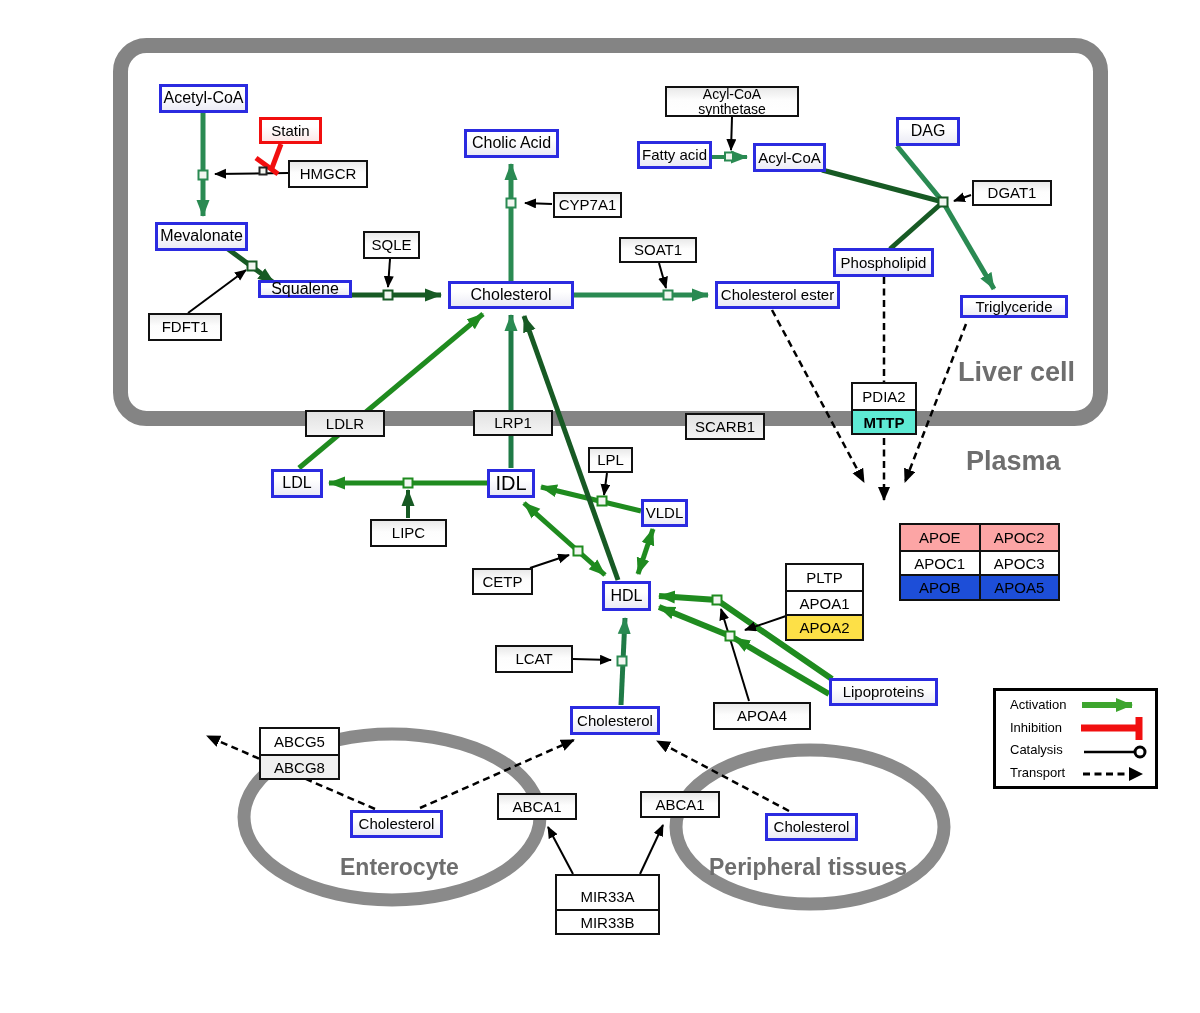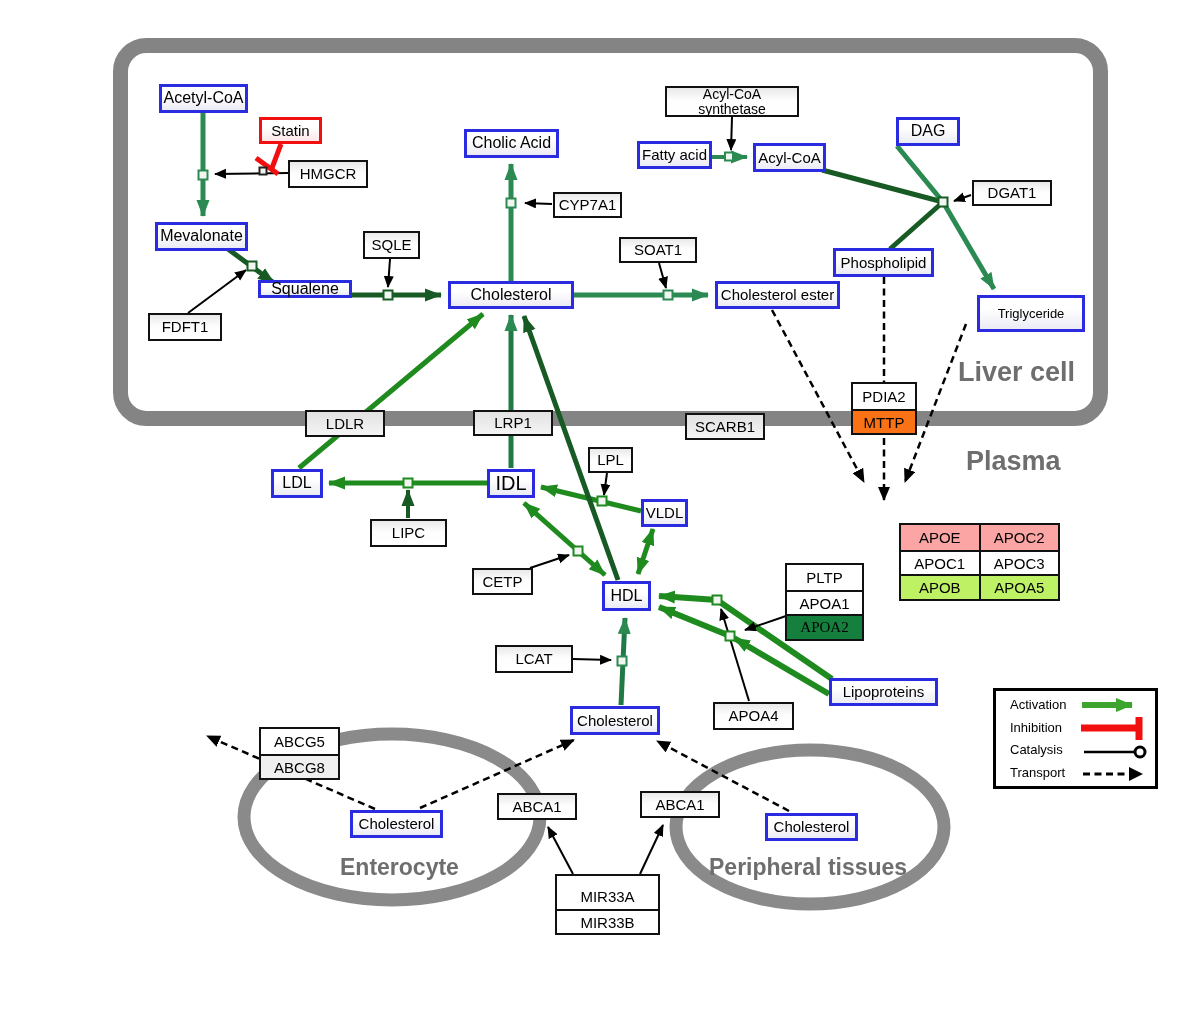--- a/index.html
+++ b/index.html
@@ -126,21 +126,21 @@
 <div class="n m" style="left:159px;top:84px;width:89px;height:29px;font-size:16px;">Acetyl-CoA</div>
 <div class="n m" style="left:155px;top:222px;width:93px;height:29px;font-size:16px;">Mevalonate</div>
 <div class="n m" style="left:258px;top:280px;width:94px;height:18px;font-size:16px;">Squalene</div>
 <div class="n m" style="left:464px;top:129px;width:95px;height:29px;font-size:16px;">Cholic Acid</div>
 <div class="n m" style="left:448px;top:281px;width:126px;height:28px;font-size:16px;">Cholesterol</div>
 <div class="n m" style="left:715px;top:281px;width:125px;height:28px;font-size:15px;">Cholesterol ester</div>
 <div class="n m" style="left:637px;top:141px;width:75px;height:28px;font-size:15px;">Fatty acid</div>
 <div class="n m" style="left:753px;top:143px;width:73px;height:29px;font-size:15px;">Acyl-CoA</div>
 <div class="n m" style="left:864px;top:117px;width:64px;height:29px;font-size:16px;margin-left:32px;">DAG</div>
 <div class="n m" style="left:833px;top:248px;width:101px;height:29px;font-size:15px;">Phospholipid</div>
-<div class="n m" style="left:960px;top:295px;width:108px;height:37px;font-size:13px;margin-left:17px;">Triglyceride</div>
+<div class="n m" style="left:960px;top:295px;width:108px;height:23px;font-size:15px;">Triglyceride</div>
 <div class="n m" style="left:271px;top:469px;width:52px;height:29px;font-size:16px;">LDL</div>
 <div class="n m" style="left:487px;top:469px;width:48px;height:29px;font-size:20px;">IDL</div>
 <div class="n m" style="left:641px;top:499px;width:47px;height:28px;font-size:15px;">VLDL</div>
 <div class="n m" style="left:602px;top:581px;width:49px;height:30px;font-size:16px;">HDL</div>
 <div class="n m" style="left:829px;top:678px;width:109px;height:28px;font-size:15px;">Lipoproteins</div>
 <div class="n m" style="left:570px;top:706px;width:90px;height:29px;font-size:15px;">Cholesterol</div>
 <div class="n m" style="left:350px;top:810px;width:93px;height:28px;font-size:15px;">Cholesterol</div>
 <div class="n m" style="left:765px;top:813px;width:93px;height:28px;font-size:15px;">Cholesterol</div>
 
 <div class="n r" style="left:259px;top:117px;width:63px;height:27px;font-size:15px;">Statin</div>
@@ -151,52 +151,52 @@
 <div class="n g" style="left:619px;top:237px;width:78px;height:26px;">SOAT1</div>
 <div class="n g" style="left:665px;top:86px;width:134px;height:31px;font-size:14px;">Acyl-CoA<br>synthetase</div>
 <div class="n g" style="left:972px;top:180px;width:80px;height:26px;">DGAT1</div>
 <div class="n gm" style="left:305px;top:410px;width:80px;height:27px;">LDLR</div>
 <div class="n gm" style="left:473px;top:410px;width:80px;height:26px;">LRP1</div>
 <div class="n gm" style="left:685px;top:413px;width:80px;height:27px;">SCARB1</div>
 <div class="n g" style="left:370px;top:519px;width:77px;height:28px;">LIPC</div>
 <div class="n g" style="left:588px;top:447px;width:45px;height:26px;">LPL</div>
 <div class="n g" style="left:472px;top:568px;width:61px;height:27px;">CETP</div>
 <div class="n g" style="left:495px;top:645px;width:78px;height:28px;">LCAT</div>
-<div class="n g" style="left:713px;top:702px;width:81px;height:28px;">APOA4</div>
+<div class="n g" style="left:713px;top:702px;width:98px;height:28px;">APOA4</div>
 <div class="n g" style="left:497px;top:793px;width:80px;height:27px;">ABCA1</div>
 <div class="n g" style="left:640px;top:791px;width:80px;height:27px;">ABCA1</div>
 
 <div class="stack" style="left:851px;top:382px;width:66px;">
 <div class="row" style="background:#fff;">PDIA2</div>
-      <div class="row" style="background:#f97316;">MTTP</div>
+      <div class="row" style="background:#5eead4;font-weight:bold;">MTTP</div>
 </div>
 <div class="stack" style="left:785px;top:563px;width:79px;">
 <div class="row" style="background:#fff;">PLTP</div>
       <div class="row" style="background:#fff;">APOA1</div>
-      <div class="row" style="background:#15803d;font-family:Liberation Serif, serif;">APOA2</div>
+      <div class="row" style="background:#fde047;">APOA2</div>
 </div>
 <div class="stack" style="left:259px;top:727px;width:81px;">
 <div class="row" style="background:#fff;text-align:right;">ABCG5</div>
       <div class="row" style="background:#efefef;">ABCG8</div>
 </div>
 <div class="stack" style="left:555px;top:874px;width:105px;">
 <div class="row" style="background:#fff;margin-top:8px;">MIR33A</div>
       <div class="row" style="background:#fff;">MIR33B</div>
 </div>
 
 <div class="stack" style="left:899px;top:523px;width:161px;">
 <div class="row" style="background:#fca5a5;">
         <span class="c">APOE</span>
         <span class="c">APOC2</span>
       </div>
 <div class="row" style="background:#fff;">
         <span class="c">APOC1</span>
         <span class="c">APOC3</span>
       </div>
-<div class="row" style="background:#bef264;">
+<div class="row" style="background:#1d4ed8;">
         <span class="c">APOB</span>
         <span class="c">APOA5</span>
       </div>
 </div>
 
 <div style="position:absolute;left:993px;top:688px;width:165px;height:101px;border:3px solid #000;box-sizing:border-box;">
 <svg width="159" height="95" viewBox="0 0 159 95">
 <text x="14" y="18" font-size="13" fill="#000">Activation</text>
 <line x1="86" y1="14" x2="136" y2="14" stroke="#3da52e" stroke-width="6" marker-end="url(#la)"></line>
 <text x="14" y="41" font-size="13" fill="#000">Inhibition</text>

